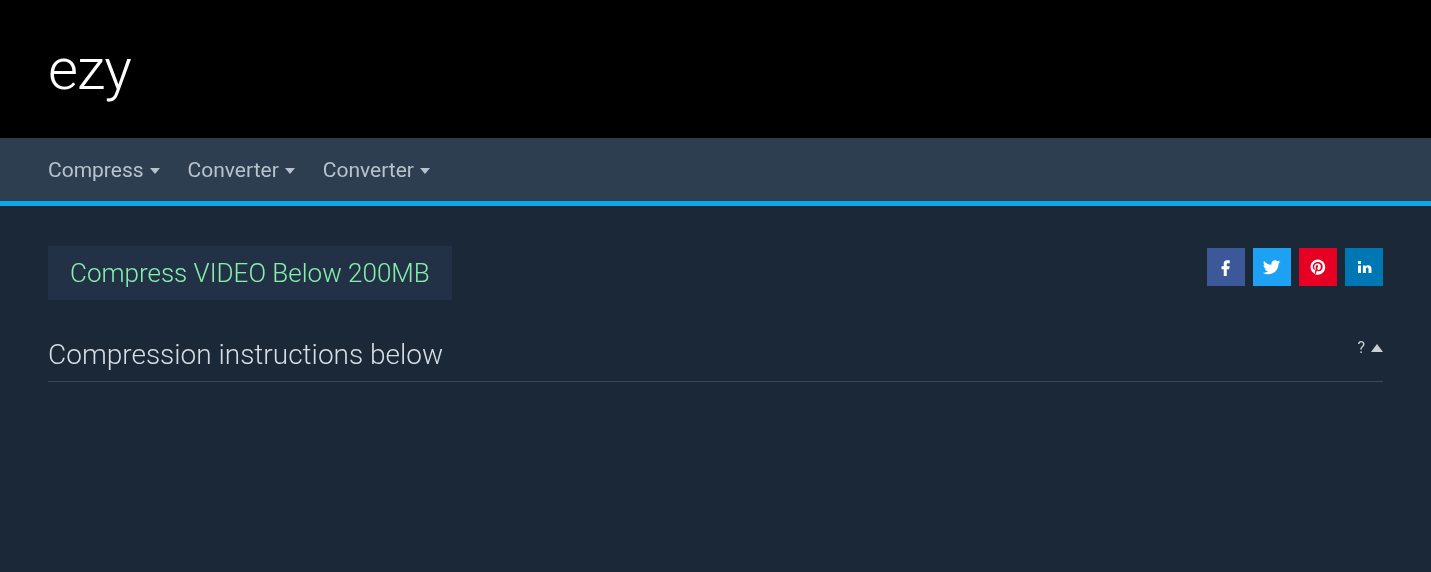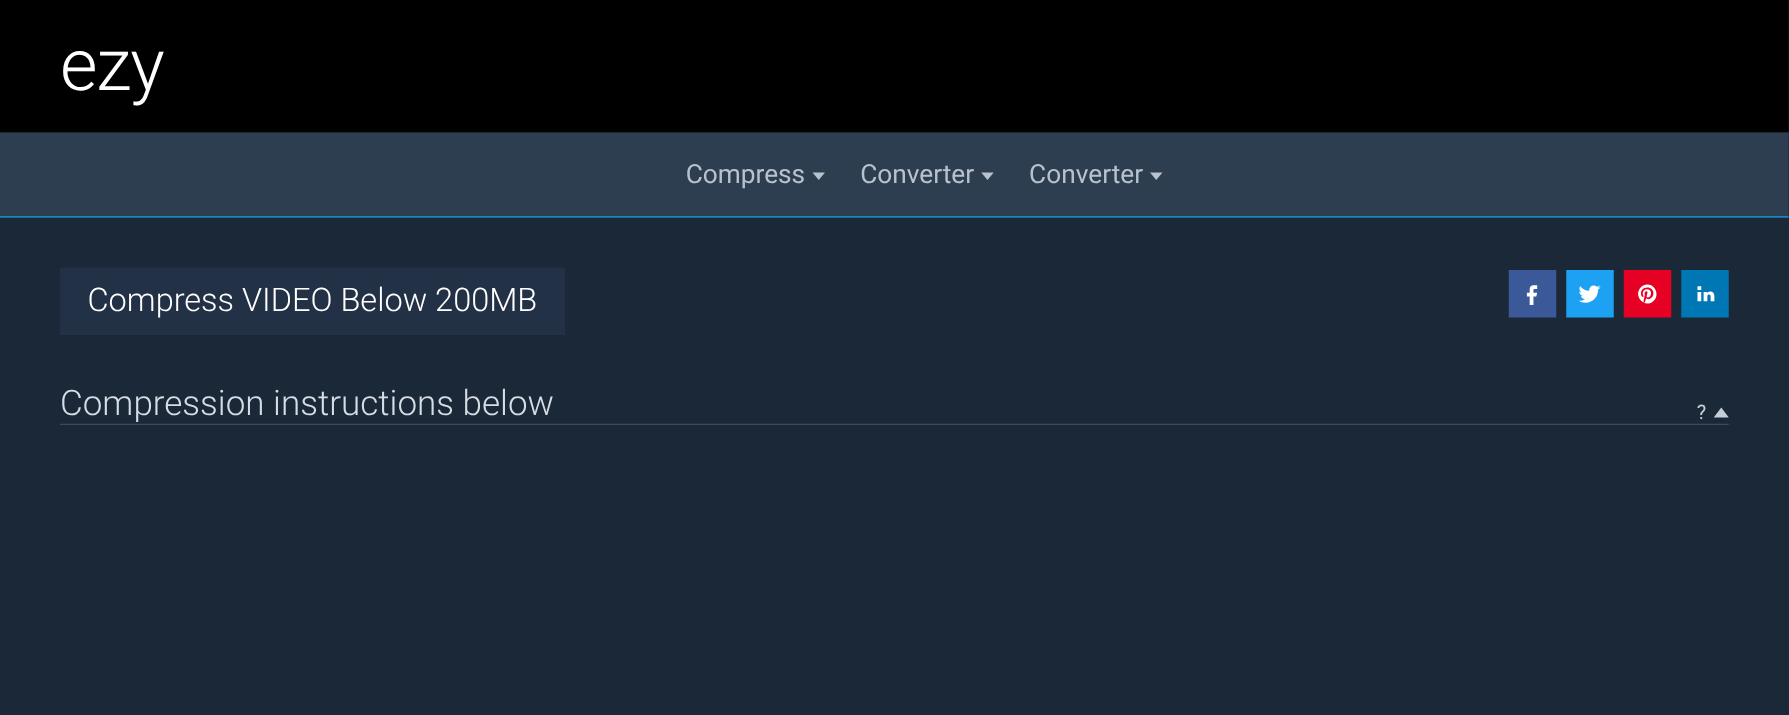--- a/index.html
+++ b/index.html
@@ -6,61 +6,60 @@
 body {
   font-family: -apple-system, BlinkMacSystemFont, "Segoe UI", Roboto, "Helvetica Neue", Arial, sans-serif;
   background: #1b2838;
   color: #c6ced6;
   width: 1431px;
   height: 572px;
   overflow: hidden;
 }
 .top-black {
   background: #000;
-  height: 106px;
+  height: 138px;
   padding-left: 48px;
   display: flex;
   align-items: center;
 }
 .logo-wrap { display: flex; flex-direction: column; }
 .logo-main { display: flex; align-items: baseline; font-weight: 300; }
 .logo-ezy { color: #fff; font-size: 58px; letter-spacing: -1px; }
 .logo-zip { color: #3498db; font-size: 58px; letter-spacing: -1px; }
 .logo-tag { color: #c6ced6; font-size: 18px; margin-top: 2px; }
 .logo-tag .simple { color: #3498db; border-bottom: 2px solid #3498db; padding-bottom: 1px; }
 .navbar {
   background: #2c3e50;
   height: 68px;
   padding-left: 48px;
   display: flex;
   align-items: center;
   gap: 28px;
-  border-bottom: 1px solid #0ea5e9;
-  justify-content: center;
+  border-bottom: 5px solid #0ea5e9;
 }
 .nav-item {
   color: #b8c2cc;
   font-size: 21px;
   cursor: pointer;
   display: flex;
   align-items: center;
   gap: 6px;
 }
 .caret {
   width: 0; height: 0;
   border-left: 5px solid transparent;
   border-right: 5px solid transparent;
   border-top: 6px solid #b8c2cc;
   margin-top: 2px;
 }
 .content { padding: 40px 48px 0 48px; }
 .top-row { display: flex; justify-content: space-between; align-items: flex-start; }
 .tab {
   background: #223145;
-  color: #ffffff;
+  color: #86efac;
   font-size: 26px;
   font-weight: 300;
   padding: 12px 22px;
 }
 .socials { display: flex; gap: 8px; margin-top: 2px; }
 .social-btn {
   width: 38px; height: 38px;
   display: flex; align-items: center; justify-content: center;
   color: #fff; cursor: pointer;
 }
@@ -109,23 +108,24 @@
 }
 .file-line {
   color: #d6dde4;
   font-size: 19px;
   margin-top: 14px;
   padding-left: 2px;
 }
 .instructions-row {
   display: flex;
   justify-content: space-between;
-  align-items: flex-end;
+  align-items: flex-start;
   margin-top: 38px;
   border-bottom: 1px solid #3a4a5c;
+  padding-bottom: 10px;
 }
 .instructions-title {
   color: #d6dde4;
   font-size: 28px;
   font-weight: 300;
 }
 .help-toggle {
   color: #c6ced6;
   font-size: 16px;
   display: flex;

